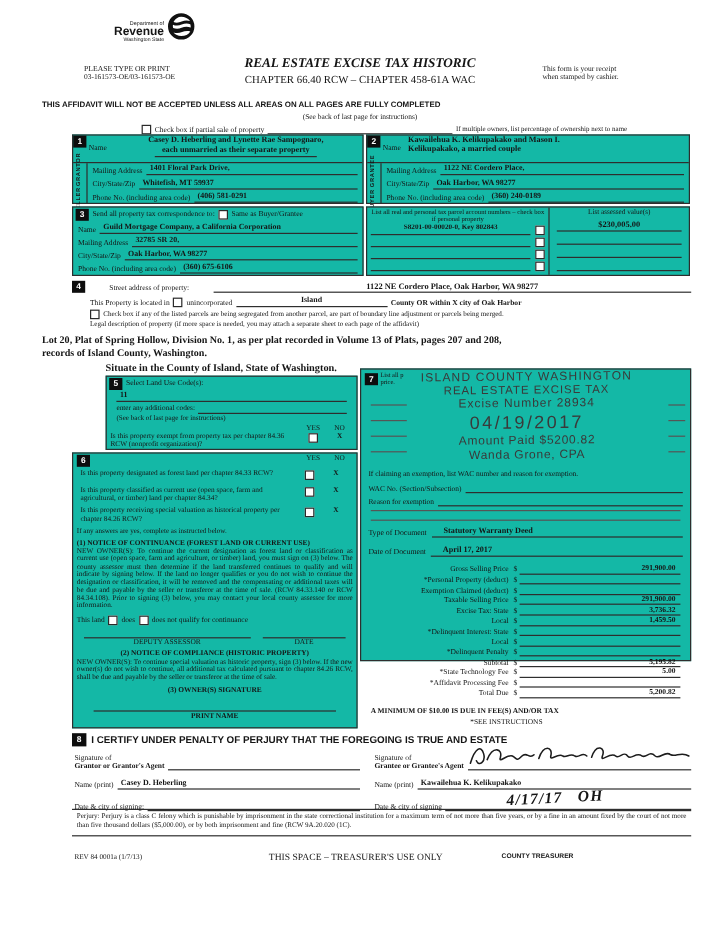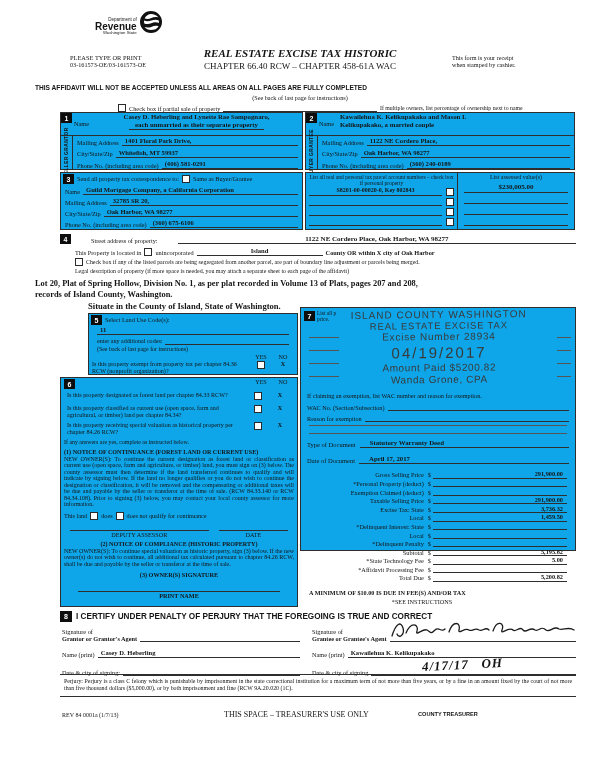--- a/index.html
+++ b/index.html
@@ -2,21 +2,21 @@
 <html><head>
 <meta charset="utf-8">
 <style>
   html,body{margin:0;padding:0;background:#fff}
   body{width:600px;height:776px;position:relative;font-family:"Liberation Serif",serif;color:#151515;font-size:7px;line-height:1.15;overflow:hidden}
   .abs{position:absolute}
   .san{font-family:"Liberation Sans",sans-serif}
   .b{font-weight:bold}
   .i{font-style:italic}
   .ctr{text-align:center}
-  .box{border:1px solid #2e2e2e;box-sizing:border-box;background:#0ea5e9}
+  .box{border:1px solid #2e2e2e;box-sizing:border-box;background:#14b8a6}
   .nb{background:#0d0d0d;color:#fff;font:bold 7px "Liberation Sans",sans-serif;width:11px;height:10px;display:inline-flex;align-items:center;justify-content:center;flex:0 0 auto}
   .cb{display:inline-block;width:6px;height:6px;border:1px solid #2a2a2a;background:#fff;flex:0 0 auto}
   .fill{flex:1;border-bottom:1px solid #2e2e2e;font-weight:bold;min-height:8px;padding:0 3px;white-space:nowrap;overflow:hidden}
   .frow{display:flex;align-items:flex-end;gap:3px;padding:0 4px}
   .lab{white-space:nowrap;font-size:6.3px}
   .vert{writing-mode:vertical-rl;transform:rotate(180deg);display:flex;gap:1px;align-items:center;justify-content:center;font:bold 4.8px "Liberation Sans",sans-serif;letter-spacing:.5px}
   .qrow{display:flex;align-items:flex-start;font-size:6.1px;margin-top:3px;padding:0 3px}
   .qtxt{flex:1;padding-right:2px}
   .ycell,.ncell{width:22px;text-align:center;flex:0 0 auto;font-size:6.1px}
   .mrow{display:flex;align-items:flex-end;height:8.6px;font-size:6.3px}
@@ -412,21 +412,21 @@
         <span class="mval">5,200.82</span>
       </div>
   </div>
 
   <div class="abs b" style="left:8px;top:281px;font-size:6.2px">A MINIMUM OF $10.00 IS DUE IN FEE(S) AND/OR TAX</div>
   <div class="abs ctr" style="left:8px;top:290px;right:40px;font-size:6.2px">*SEE INSTRUCTIONS</div>
 </div>
 
 <div class="abs" style="left:60px;top:611px;width:516px;display:flex;align-items:center;gap:4px">
   <span class="nb" style="width:12px;height:11px">8</span>
-  <span class="san b" style="font-size:8.2px">I CERTIFY UNDER PENALTY OF PERJURY THAT THE FOREGOING IS TRUE AND CORRECT</span>
+  <span class="san b" style="font-size:8.2px">I CERTIFY UNDER PENALTY OF PERJURY THAT THE FOREGOING IS TRUE AND ESTATE</span>
 </div>
 
 <div class="abs" style="left:62px;top:628px;width:238px">
   <div style="display:flex;align-items:flex-end;gap:3px">
     <span style="font-size:6.3px;line-height:7px">
       <span>Signature of</span><br>
       <span class="b">Grantor or Grantor's Agent</span>
     </span>
     <span class="fill"></span>
   </div>

